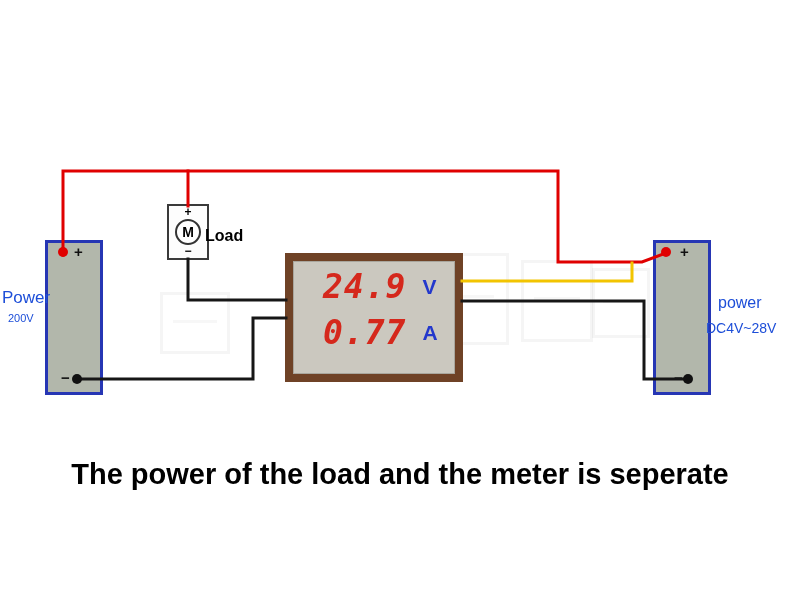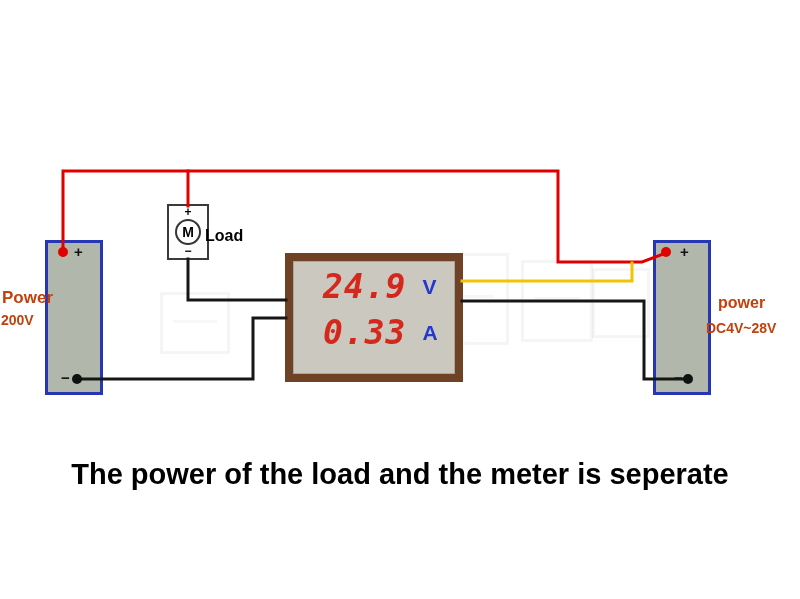--- a/index.html
+++ b/index.html
@@ -11,23 +11,23 @@
   .wm::after{content:"";position:absolute;left:15%;right:15%;top:45%;border-top:3px solid rgba(120,120,120,0.06);}
 
   
   .battery{position:absolute;width:58px;height:155px;background:#b2b7ab;
            border:3px solid #2636b4;box-sizing:border-box;}
   #bat-left{left:45px;top:240px;}
   #bat-right{left:653px;top:240px;}
   .term-sign{position:absolute;font-weight:bold;font-size:15px;color:#111;line-height:14px;}
 
   
-  .side-label{position:absolute;font-weight:bold;color:#c2410c;}
+  .side-label{position:absolute;font-weight:normal;color:#1d4ed8;}
   #lbl-power-left{left:2px;top:288px;font-size:17px;}
-  #lbl-200v{left:1px;top:312px;font-size:14px;}
+  #lbl-200v{left:8px;top:312px;font-size:11px;}
   #lbl-power-right{left:718px;top:294px;font-size:16px;}
   #lbl-dc{left:706px;top:320px;font-size:14px;}
 
   
   #motor{position:absolute;left:167px;top:204px;width:42px;height:56px;background:#fdfdfd;
          border:2px solid #3a3a3a;box-sizing:border-box;display:flex;flex-direction:column;
          align-items:center;justify-content:space-between;padding:1px 0;}
   .motor-sign{font-size:12px;font-weight:bold;line-height:11px;}
   .motor-circle{width:26px;height:26px;border:2px solid #333;border-radius:50%;box-sizing:border-box;
                 display:flex;align-items:center;justify-content:center;font-weight:bold;font-size:14px;background:#fff;}
@@ -82,21 +82,21 @@
     <span class="motor-sign">−</span>
   </div>
   <div id="lbl-load">Load</div>
 
   <div id="meter">
     <div class="disp-row" id="disp-v">
       <span class="digits">24.9</span>
       <span class="unit">V</span>
     </div>
     <div class="disp-row" id="disp-a">
-      <span class="digits">0.33</span>
+      <span class="digits">0.77</span>
       <span class="unit">A</span>
     </div>
   </div>
 
   <svg id="wires" width="800" height="599" viewBox="0 0 800 599">
     <polyline points="63,255 63,171 558,171 558,262 642,262 666,253" stroke="#e00000"></polyline>
     <polyline points="188,171 188,206" stroke="#e00000"></polyline>
     <polyline points="462,281 632,281 632,263" stroke="#f2c400"></polyline>
     <polyline points="462,301 644,301 644,379 684,379" stroke="#161616"></polyline>
     <polyline points="80,379 253,379 253,318 286,318" stroke="#161616"></polyline>

